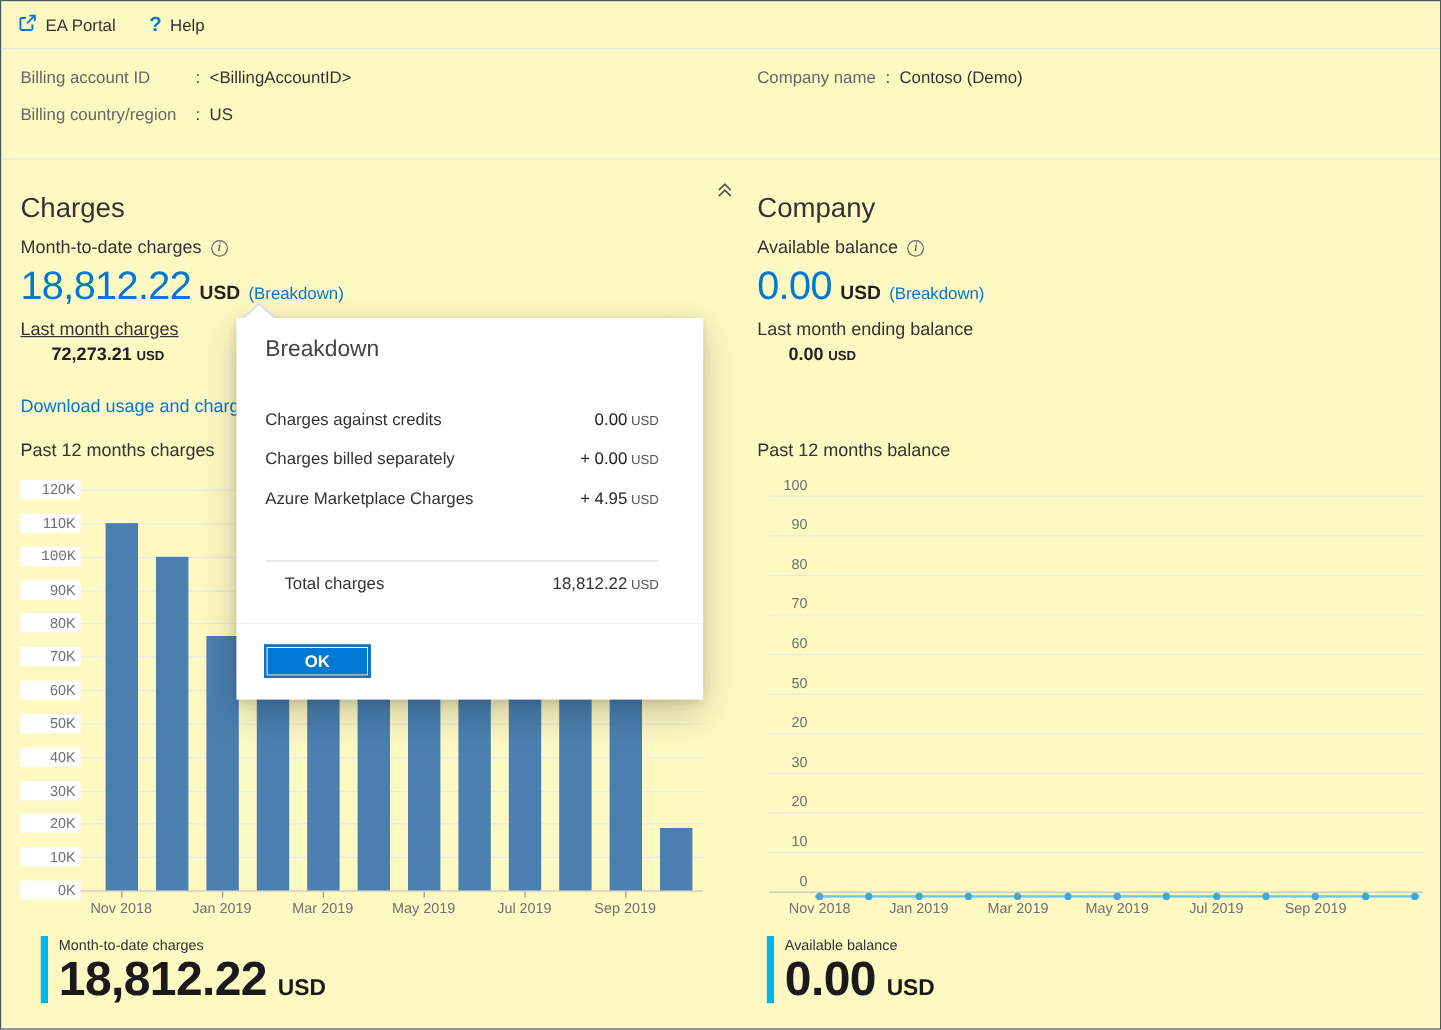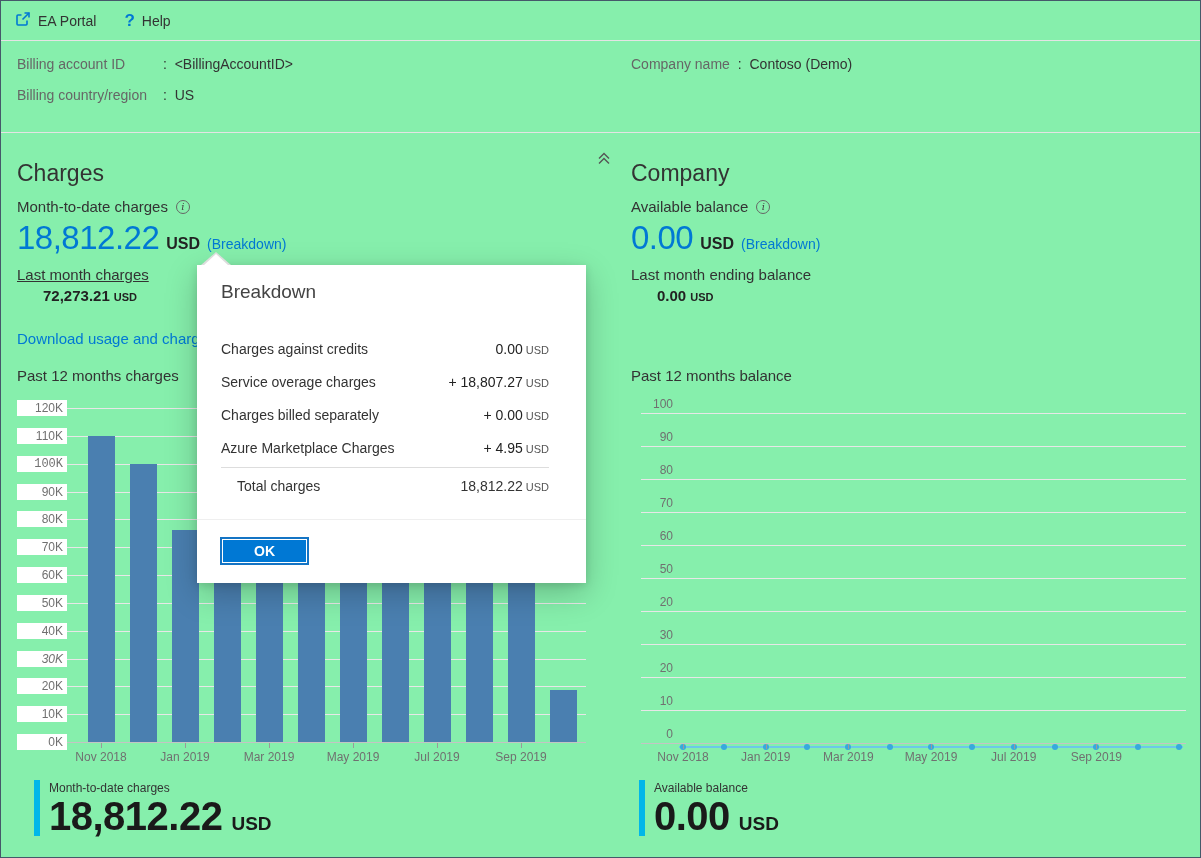--- a/index.html
+++ b/index.html
@@ -4,21 +4,21 @@
 <style>
   :root{
     --accent-blue:#0078d4;
     --bar-blue:#4a7fb0;
     --cyan-accent:#00b7e9;
     --line-blue:#6cc7e9;
     --marker-blue:#38a9dc;
   }
   *{box-sizing:border-box; margin:0; padding:0;}
   body{background:#fff; font-family:"Liberation Sans","DejaVu Sans",sans-serif; color:#333;}
-  .page{position:relative; width:1201px; height:858px; border:1px solid #45596a; background:#86efac; overflow:hidden;}
+  .page{position:relative; width:1201px; height:858px; border:1px solid #45596a; background:#fef9c3; overflow:hidden;}
 
   
   .topbar{position:absolute; left:0; top:0; right:0; height:40px; border-bottom:1px solid #e4e4e4; display:flex; align-items:center; padding-left:14px;}
   .topbar .item{display:flex; align-items:center; gap:7px; font-size:14px; color:#333; cursor:pointer;}
   .topbar .help{margin-left:28px;}
   .qmark{color:var(--accent-blue); font-weight:700; font-size:17px; line-height:1;}
 
   
   .infoband{position:absolute; left:0; top:41px; right:0; height:91px; border-bottom:1px solid #e4e4e4; font-size:14px;}
   .inforow{position:absolute; left:16px; white-space:nowrap;}
@@ -139,21 +139,21 @@
   <div class="link" style="left:16px; top:329px;">Download usage and charges</div>
   <div class="sm-label" style="left:16px; top:366px;">Past 12 months charges</div>
   <div class="chart chart-left">
       <div class="gridline baseline" style="left: 8px; top: 343px; width: 561px;"></div>
       <div class="ytick-label" style="top: 335px;">0K</div>
       <div class="gridline" style="left: 8px; top: 315.167px; width: 561px;"></div>
       <div class="ytick-label" style="top: 307.167px;">10K</div>
       <div class="gridline" style="left: 8px; top: 287.333px; width: 561px;"></div>
       <div class="ytick-label" style="top: 279.333px;">20K</div>
       <div class="gridline" style="left: 8px; top: 259.5px; width: 561px;"></div>
-      <div class="ytick-label" style="top: 251.5px; font-style: italic;">30K</div>
+      <div class="ytick-label" style="top: 251.5px;">30K</div>
       <div class="gridline" style="left: 8px; top: 231.667px; width: 561px;"></div>
       <div class="ytick-label" style="top: 223.667px;">40K</div>
       <div class="gridline" style="left: 8px; top: 203.833px; width: 561px;"></div>
       <div class="ytick-label" style="top: 195.833px;">50K</div>
       <div class="gridline" style="left: 8px; top: 176px; width: 561px;"></div>
       <div class="ytick-label" style="top: 168px;">60K</div>
       <div class="gridline" style="left: 8px; top: 148.167px; width: 561px;"></div>
       <div class="ytick-label" style="top: 140.167px;">70K</div>
       <div class="gridline" style="left: 8px; top: 120.333px; width: 561px;"></div>
       <div class="ytick-label" style="top: 112.333px;">80K</div>
@@ -260,24 +260,20 @@
   <div class="dialog" role="dialog">
     <div class="caret-outer"></div>
     <div class="caret-inner"></div>
     <div class="dlg-title">Breakdown</div>
     <div class="dlg-rows">
         <div class="bd-row">
           <span class="bd-label">Charges against credits</span>
           <span class="bd-value">0.00<span class="bd-cur">USD</span></span>
         </div>
         <div class="bd-row">
-          <span class="bd-label">Service overage charges</span>
-          <span class="bd-value">+ 18,807.27<span class="bd-cur">USD</span></span>
-        </div>
-        <div class="bd-row">
           <span class="bd-label">Charges billed separately</span>
           <span class="bd-value">+ 0.00<span class="bd-cur">USD</span></span>
         </div>
         <div class="bd-row">
           <span class="bd-label">Azure Marketplace Charges</span>
           <span class="bd-value">+ 4.95<span class="bd-cur">USD</span></span>
         </div>
       </div>
     <div class="dlg-divider"></div>
     <div class="dlg-total">

